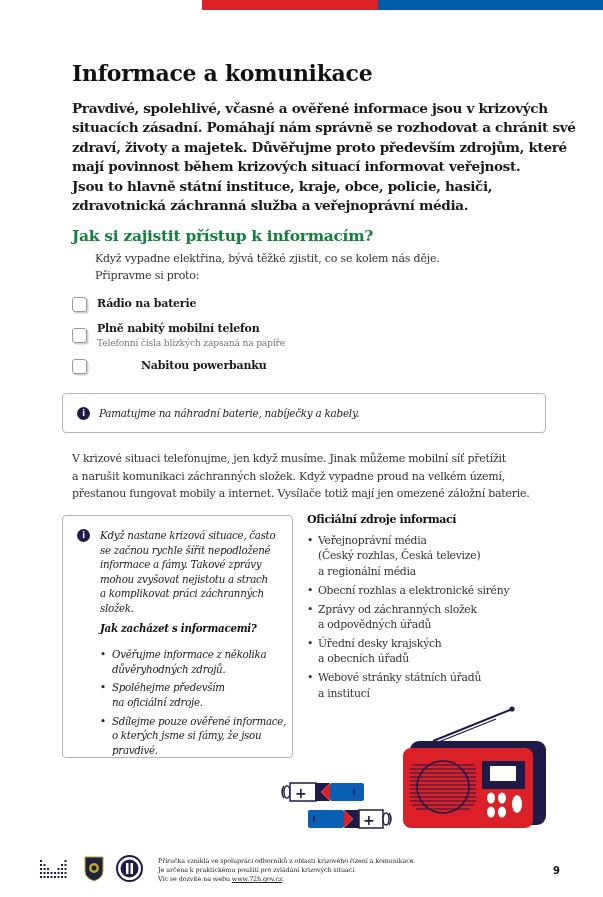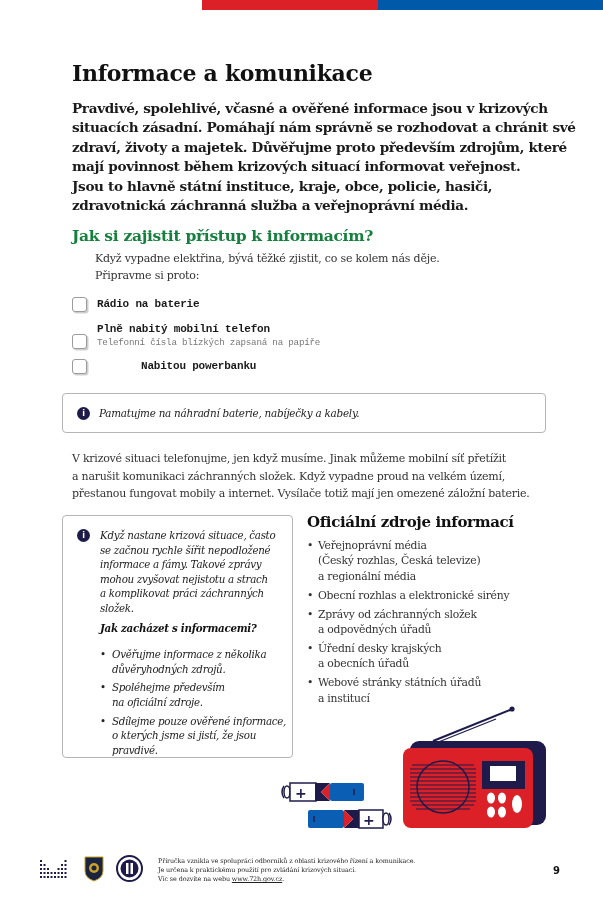--- a/index.html
+++ b/index.html
@@ -14,21 +14,21 @@
 
     .lead { position: absolute; left: 72px; top: 99px; width: 470px; font-size: 13.6px; font-weight: bold; line-height: 19.4px; color: #1a1a1a; letter-spacing: -0.35px; }
     .lead span { display: block; white-space: nowrap; }
 
     .h2 { position: absolute; left: 72px; top: 226px; font-size: 15.5px; font-weight: bold; color: #15803d; letter-spacing: -0.3px; }
 
     .intro { position: absolute; left: 72px; top: 250px; font-size: 11px; line-height: 17px; color: #333; letter-spacing: -0.2px; margin-left: 23px; }
     .intro span { display: block; white-space: nowrap; }
 
     .checklist { position: absolute; left: 72px; top: 296px; }
-    .check-item { position: relative; display: flex; align-items: flex-end; font-family: Liberation Mono, monospace; }
+    .check-item { position: relative; display: flex; align-items: center; }
     .check-item .box { width: 15px; height: 15px; border: 1px solid #9b9b9b; border-radius: 3px; background: #fff; box-shadow: 1.5px 1.5px 0 #cfcfcf; margin-top: 1px; flex: none; }
     .check-item .txt { margin-left: 10px; }
     .check-item .label { font-size: 11px; font-weight: bold; color: #1a1a1a; letter-spacing: -0.2px; line-height: 16px; white-space: nowrap; }
     .check-item .sub { font-size: 9.2px; color: #777; line-height: 12px; letter-spacing: -0.2px; white-space: nowrap; }
     .ci-0 { position: absolute; top: 0; left: 0; }
     .ci-1 { position: absolute; top: 25px; left: 0; }
     .ci-2 { position: absolute; top: 62px; left: 0; gap: 44px; }
 
     .callout1 { position: absolute; left: 62px; top: 393px; width: 484px; height: 40px; border: 1px solid #b5b5b5; border-radius: 4px; display: flex; align-items: center; padding-left: 14px; }
     .info-icon { width: 13px; height: 13px; border-radius: 50%; background: #1e1b4b; color: #fff; font-size: 8px; font-weight: bold; display: flex; align-items: center; justify-content: center; flex: none; font-family: "DejaVu Sans", sans-serif; }
@@ -40,21 +40,21 @@
     .callout2 { position: absolute; left: 62px; top: 515px; width: 231px; height: 243px; border: 1px solid #b5b5b5; border-radius: 4px; }
     .callout2 .info-icon { position: absolute; left: 14px; top: 13px; }
     .callout2 .body { position: absolute; left: 37px; top: 12px; width: 190px; font-size: 10.3px; font-style: italic; color: #222; line-height: 14.6px; letter-spacing: -0.3px; }
     .callout2 .body span.l { display: block; white-space: nowrap; }
     .callout2 .q { margin-top: 5px; font-weight: bold; font-style: italic; color: #111; white-space: nowrap; }
     .callout2 ul { list-style: none; margin-top: 12px; }
     .callout2 li { position: relative; padding-left: 12px; margin-bottom: 4px; }
     .callout2 li::before { content: "•"; position: absolute; left: 0; top: 0; font-style: normal; }
 
     .sources { position: absolute; left: 307px; top: 513px; width: 240px; }
-    .sources .h3 { font-size: 15px; font-weight: bold; color: #111; letter-spacing: -0.35px; white-space: nowrap; }
+    .sources .h3 { font-size: 11px; font-weight: bold; color: #111; letter-spacing: -0.35px; white-space: nowrap; }
     .sources ul { list-style: none; margin-top: 7px; }
     .sources li { position: relative; padding-left: 11px; font-size: 10.8px; line-height: 15.4px; color: #333; letter-spacing: -0.25px; margin-bottom: 3.5px; }
     .sources li::before { content: "•"; position: absolute; left: 0; top: 0; }
     .sources li span { display: block; white-space: nowrap; }
 
     .illus-radio { position: absolute; left: 398px; top: 703px; width: 152px; height: 128px; }
     .illus-batt { position: absolute; left: 278px; top: 780px; width: 120px; height: 60px; }
 
     .footer { position: absolute; left: 0; top: 850px; width: 543px; height: 40px; }
     .logo1 { position: absolute; left: 40px; top: 8px; width: 30px; height: 22px; }
@@ -138,21 +138,21 @@
       <li>
         <span class="l">Ověřujme informace z několika</span>
         <span class="l">důvěryhodných zdrojů.</span>
       </li>
       <li>
         <span class="l">Spoléhejme především</span>
         <span class="l">na oficiální zdroje.</span>
       </li>
       <li>
         <span class="l">Sdílejme pouze ověřené informace,</span>
-        <span class="l">o kterých jsme si jistí, že jsou</span>
+        <span class="l">o kterých jsme si fámy, že jsou</span>
         <span class="l">pravdivé.</span>
       </li>
     </ul>
   </div>
 </div>
 
 <div class="sources">
   <div class="h3">Oficiální zdroje informací</div>
   <ul>
     <li>

